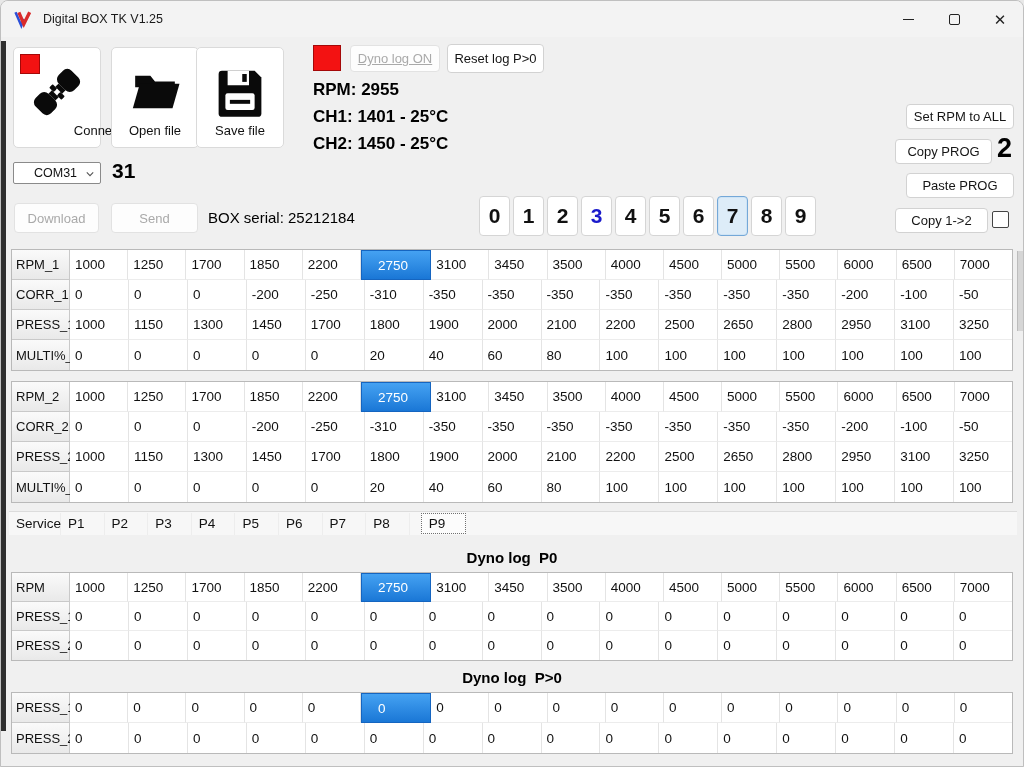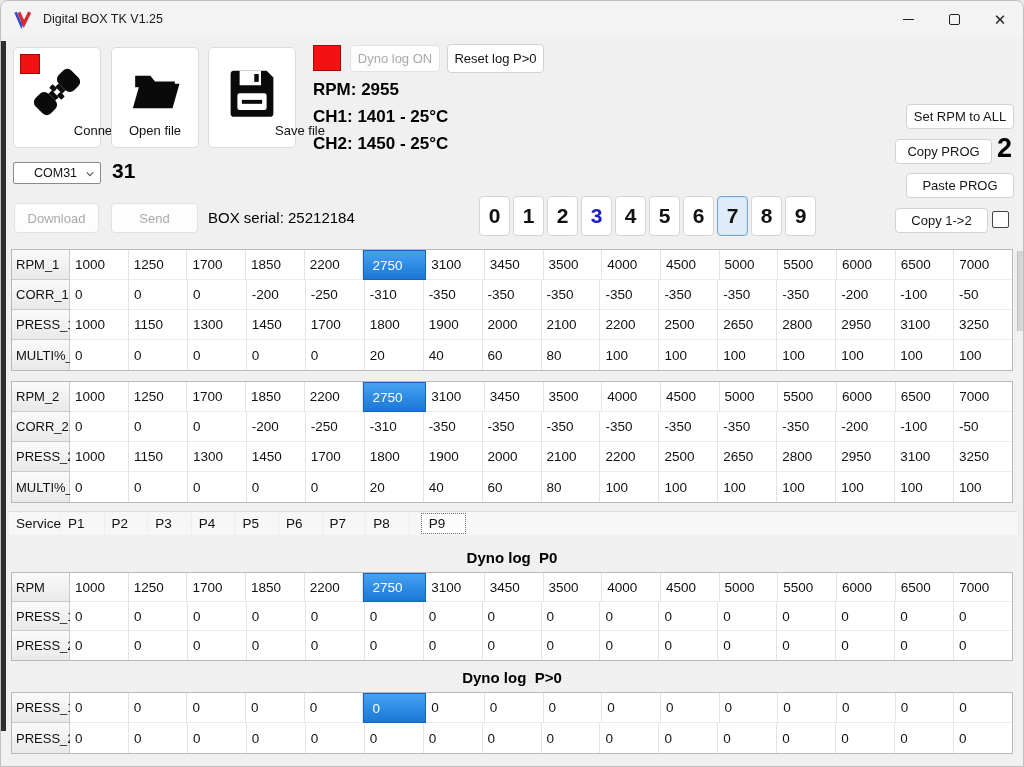--- a/index.html
+++ b/index.html
@@ -20,33 +20,33 @@
   .glyph-min { width:11px; border-top:1.2px solid #222; }
   .glyph-max { width:11px; height:11px; border:1.2px solid #222; border-radius:2px; }
   .glyph-close { font-size:15px; line-height:1; }
 
   
   .bigbtn { position:absolute; width:88px; height:101px; background:#fff; border:1px solid #dadada; border-radius:5px; text-align:center; }
   .bigbtn .icon { position:absolute; left:50%; top:44px; transform:translate(-50%,-50%); }
   .bigbtn .lbl { position:absolute; bottom:9px; width:100%; font-size:13px; color:#111; }
   #btn-connect { left:12px; top:46px;padding-left:41px; }
   #btn-open { left:110px; top:46px; }
-  #btn-save { left:207px; top:46px;padding-left:48px; }
+  #btn-save { left:195px; top:46px; }
   .led { position:absolute; width:20px; height:20px; background:#f31212; border:1px solid #a40808; }
   .led-connect { left:6px; top:6px; }
 
   .combo { position:absolute; left:12px; top:161px; width:88px; height:22px; background:#fff; border:1px solid #8a8a8a; border-radius:2px; font-size:12.5px; color:#111; display:flex; align-items:center; padding-left:20px; }
   .combo .chev { position:absolute; right:6px; top:7px; width:8px; height:8px; }
   .com-num { position:absolute; left:111px; top:158px; font-size:21px; font-weight:bold; color:#000;text-align:right; }
 
   
   .led-dyno { left:312px; top:44px; width:28px; height:26px; }
   .btn { background:#fff; border:1px solid #d2d2d2; border-radius:4px; font-size:13px; color:#151515; display:flex; align-items:center; justify-content:center; font-family:inherit; }
   .btn.disabled { color:#a9a9a9; border-color:#e2e2e2; background:#fdfdfd; }
-  #btn-dynolog { position:absolute; left:349px; top:44px; width:90px; height:27px; }
+  #btn-dynolog { position:absolute; left:349px; top:44px; width:90px; height:27px;text-decoration:underline; }
   #btn-resetlog { position:absolute; left:446px; top:43px; width:97px; height:29px; }
   .readout { position:absolute; left:312px; font-size:17px; font-weight:bold; color:#000; }
   #ro-rpm { top:79px; } #ro-ch1 { top:106px; } #ro-ch2 { top:133px; }
 
   #btn-download { position:absolute; left:13px; top:202px; width:85px; height:30px; }
   #btn-send { position:absolute; left:110px; top:202px; width:87px; height:30px; }
   .serial { position:absolute; left:207px; top:208px; font-size:15px; color:#000; }
 
   
   .digits { position:absolute; left:478px; top:195px; display:flex; gap:3px; }
@@ -67,21 +67,21 @@
   #t-prog1 { top:248px; }
   #t-prog2 { top:380px; }
   #t-dyno0 { top:571px; }
   #t-dynog { top:691px; }
   .trow { display:flex; height:30px; }
   #t-dyno0 .trow { height:29px; }
   .thead { width:58px; flex:0 0 58px; background:linear-gradient(#fafafa,#e9e9e9); border-right:1px solid #c9c9c9; border-bottom:1px solid #c9c9c9; font-size:13px; color:#111; display:flex; align-items:center; padding-left:4px; }
   .tcell { flex:1 1 0; font-size:13.5px; color:#111; border-right:1px solid #e4e4e4; border-bottom:1px solid #ececec; display:flex; align-items:center; padding-left:5px; background:#fff; overflow:hidden; }
   .tcell:last-child { border-right:none; }
   .trow:last-child .thead, .trow:last-child .tcell { border-bottom:none; }
-  .tcell.sel { background:linear-gradient(#45a2f2,#1a77d6); color:#fff; border:1px solid #1565c0; padding-left:8px; }
+  .tcell.sel { background:linear-gradient(#45a2f2,#1a77d6); color:#fff; border:1px solid #1565c0; padding-left:16px; }
 
   
   .tabs { position:absolute; left:8px; top:510px; width:1008px; height:24px; background:#f7f7f7; border-top:1px solid #dcdcdc; display:flex; align-items:center; z-index:1; }
   .tab { width:43.6px; flex:0 0 43.6px; font-size:13.5px; color:#111; padding-left:7px; height:22px; line-height:22px; border-right:1px solid #ededed; }
   .tab.wide { width:52px; flex:0 0 52px; }
   .tab.sel { width:45px; flex:0 0 45px; background:#fcfcfc; border:1px dotted #707070; height:21px; line-height:19px; margin-left:11px; }
 
   .section-title { position:absolute; left:10px; width:1002px; text-align:center; font-size:15px; font-weight:bold; color:#000; white-space:pre; z-index:1; }
   #h-dyno0 { top:548px; }
   #h-dynog { top:668px; }

